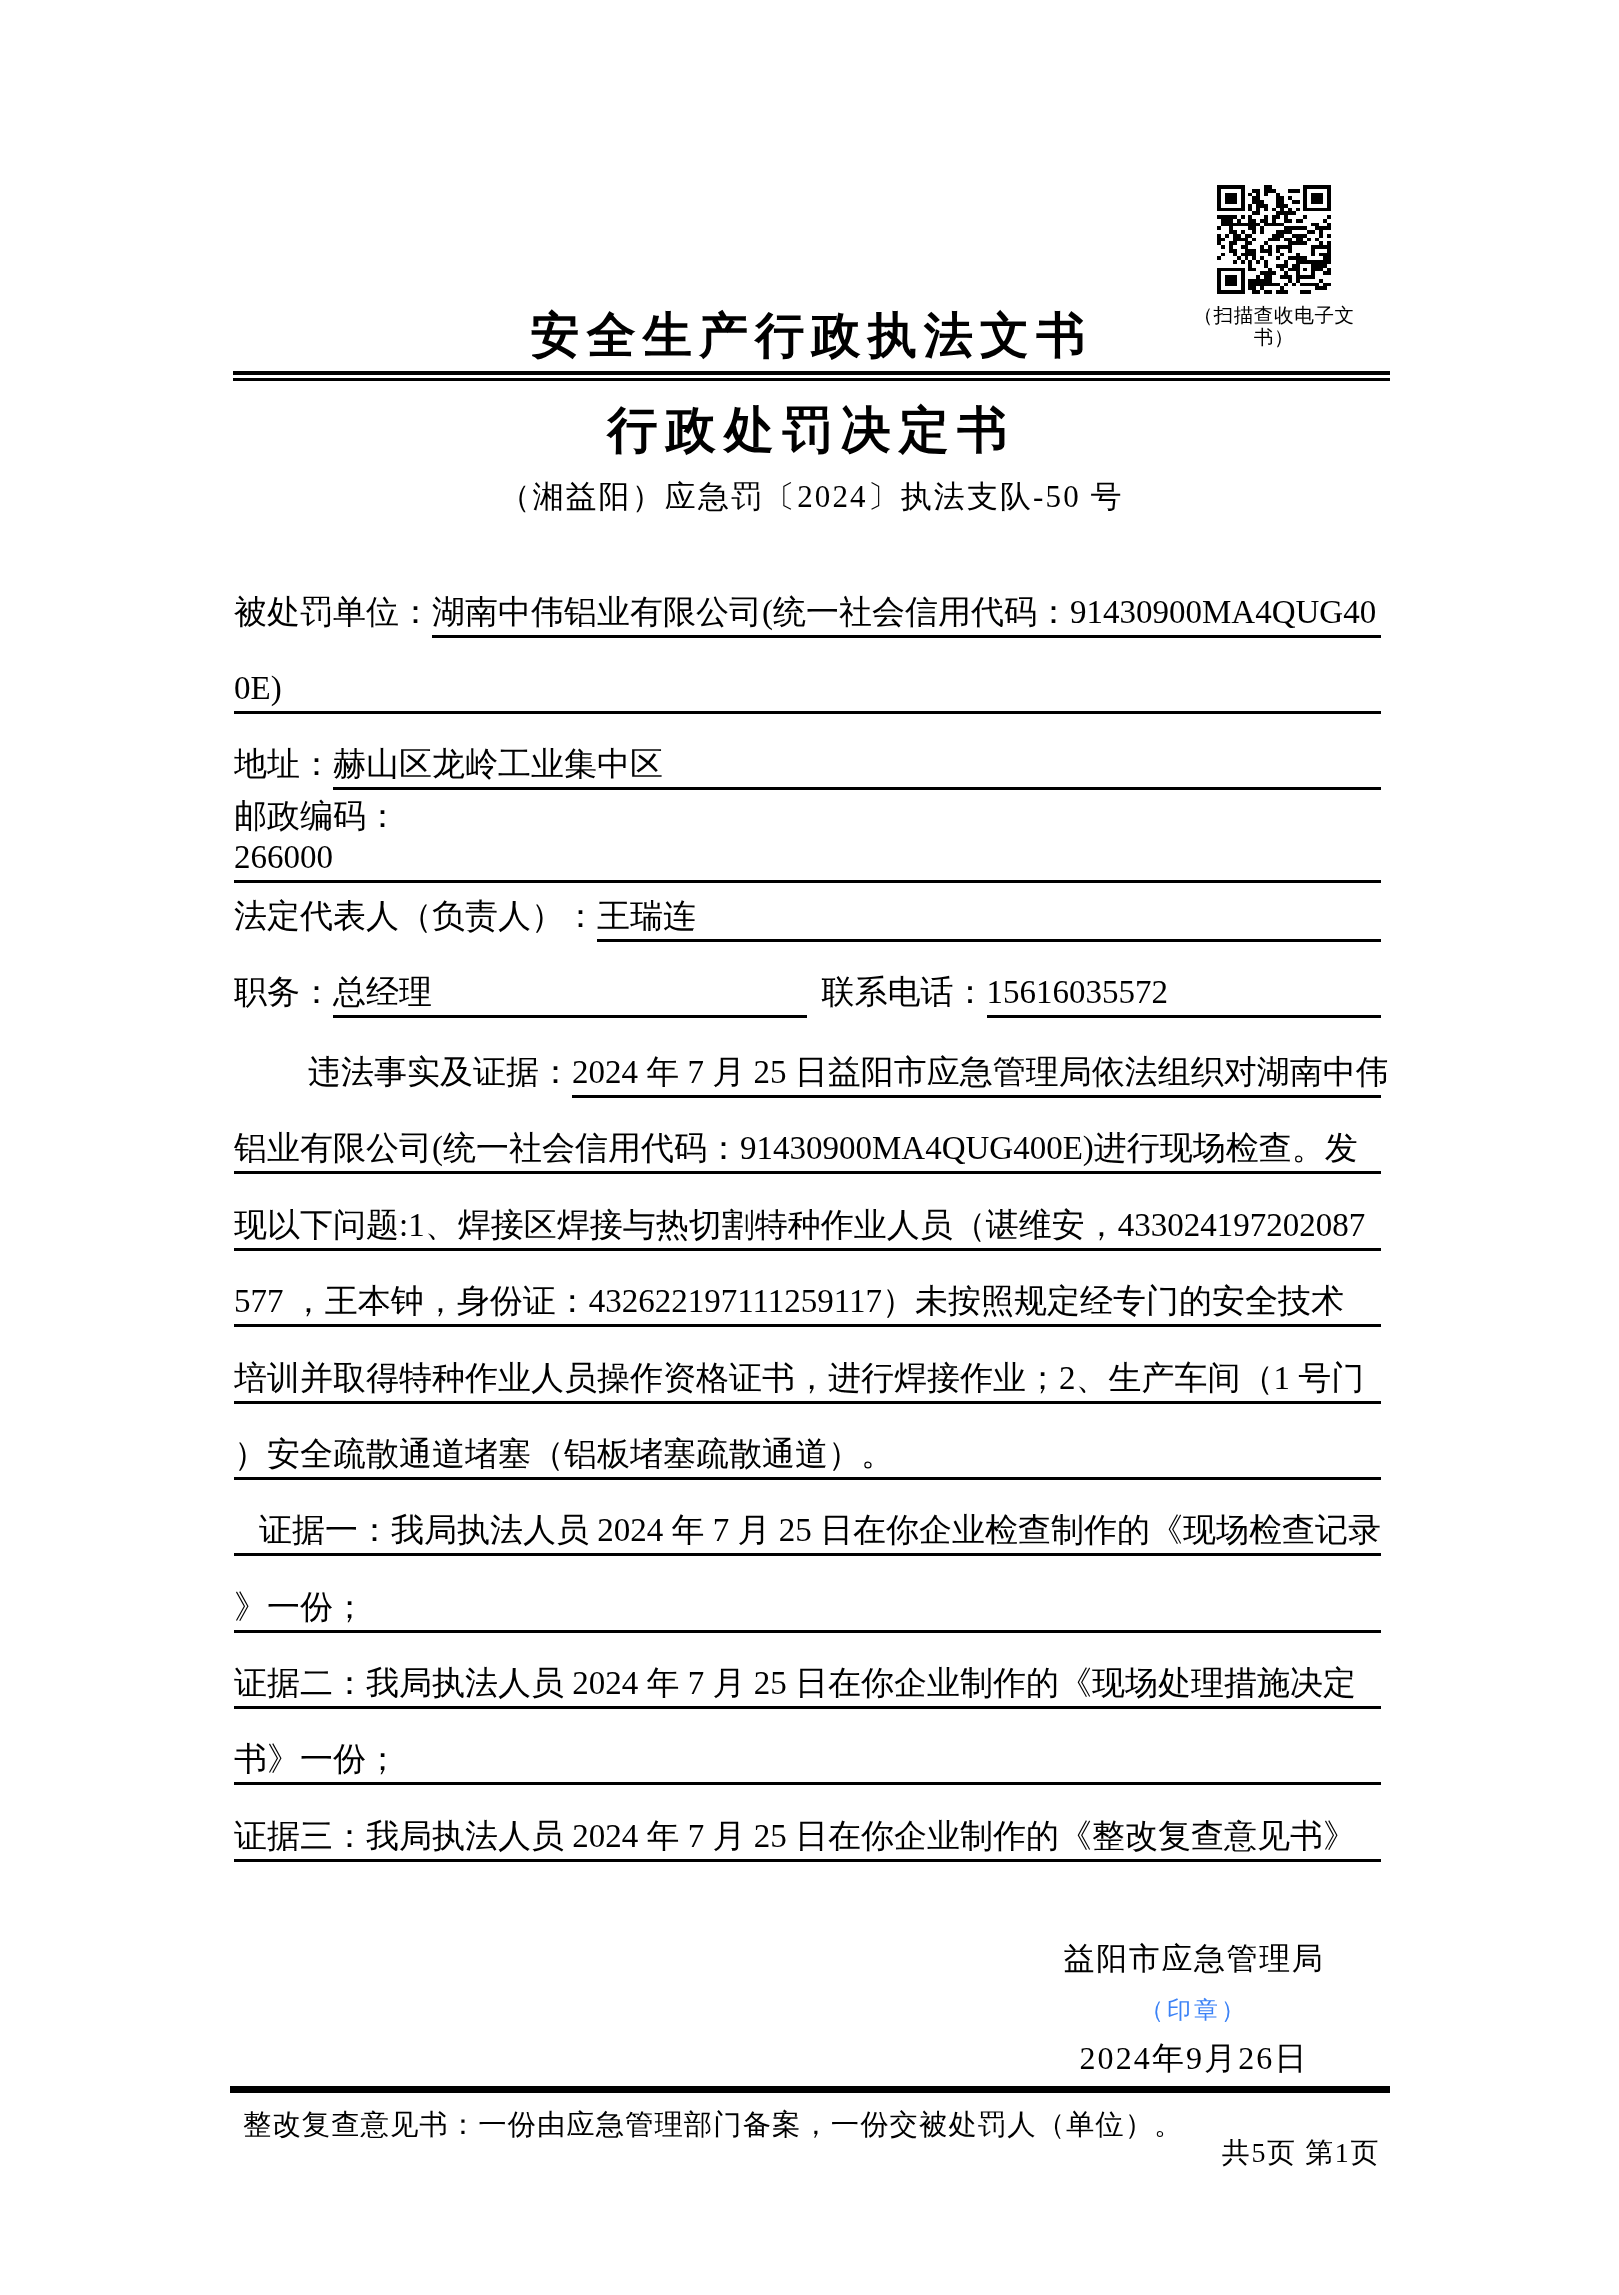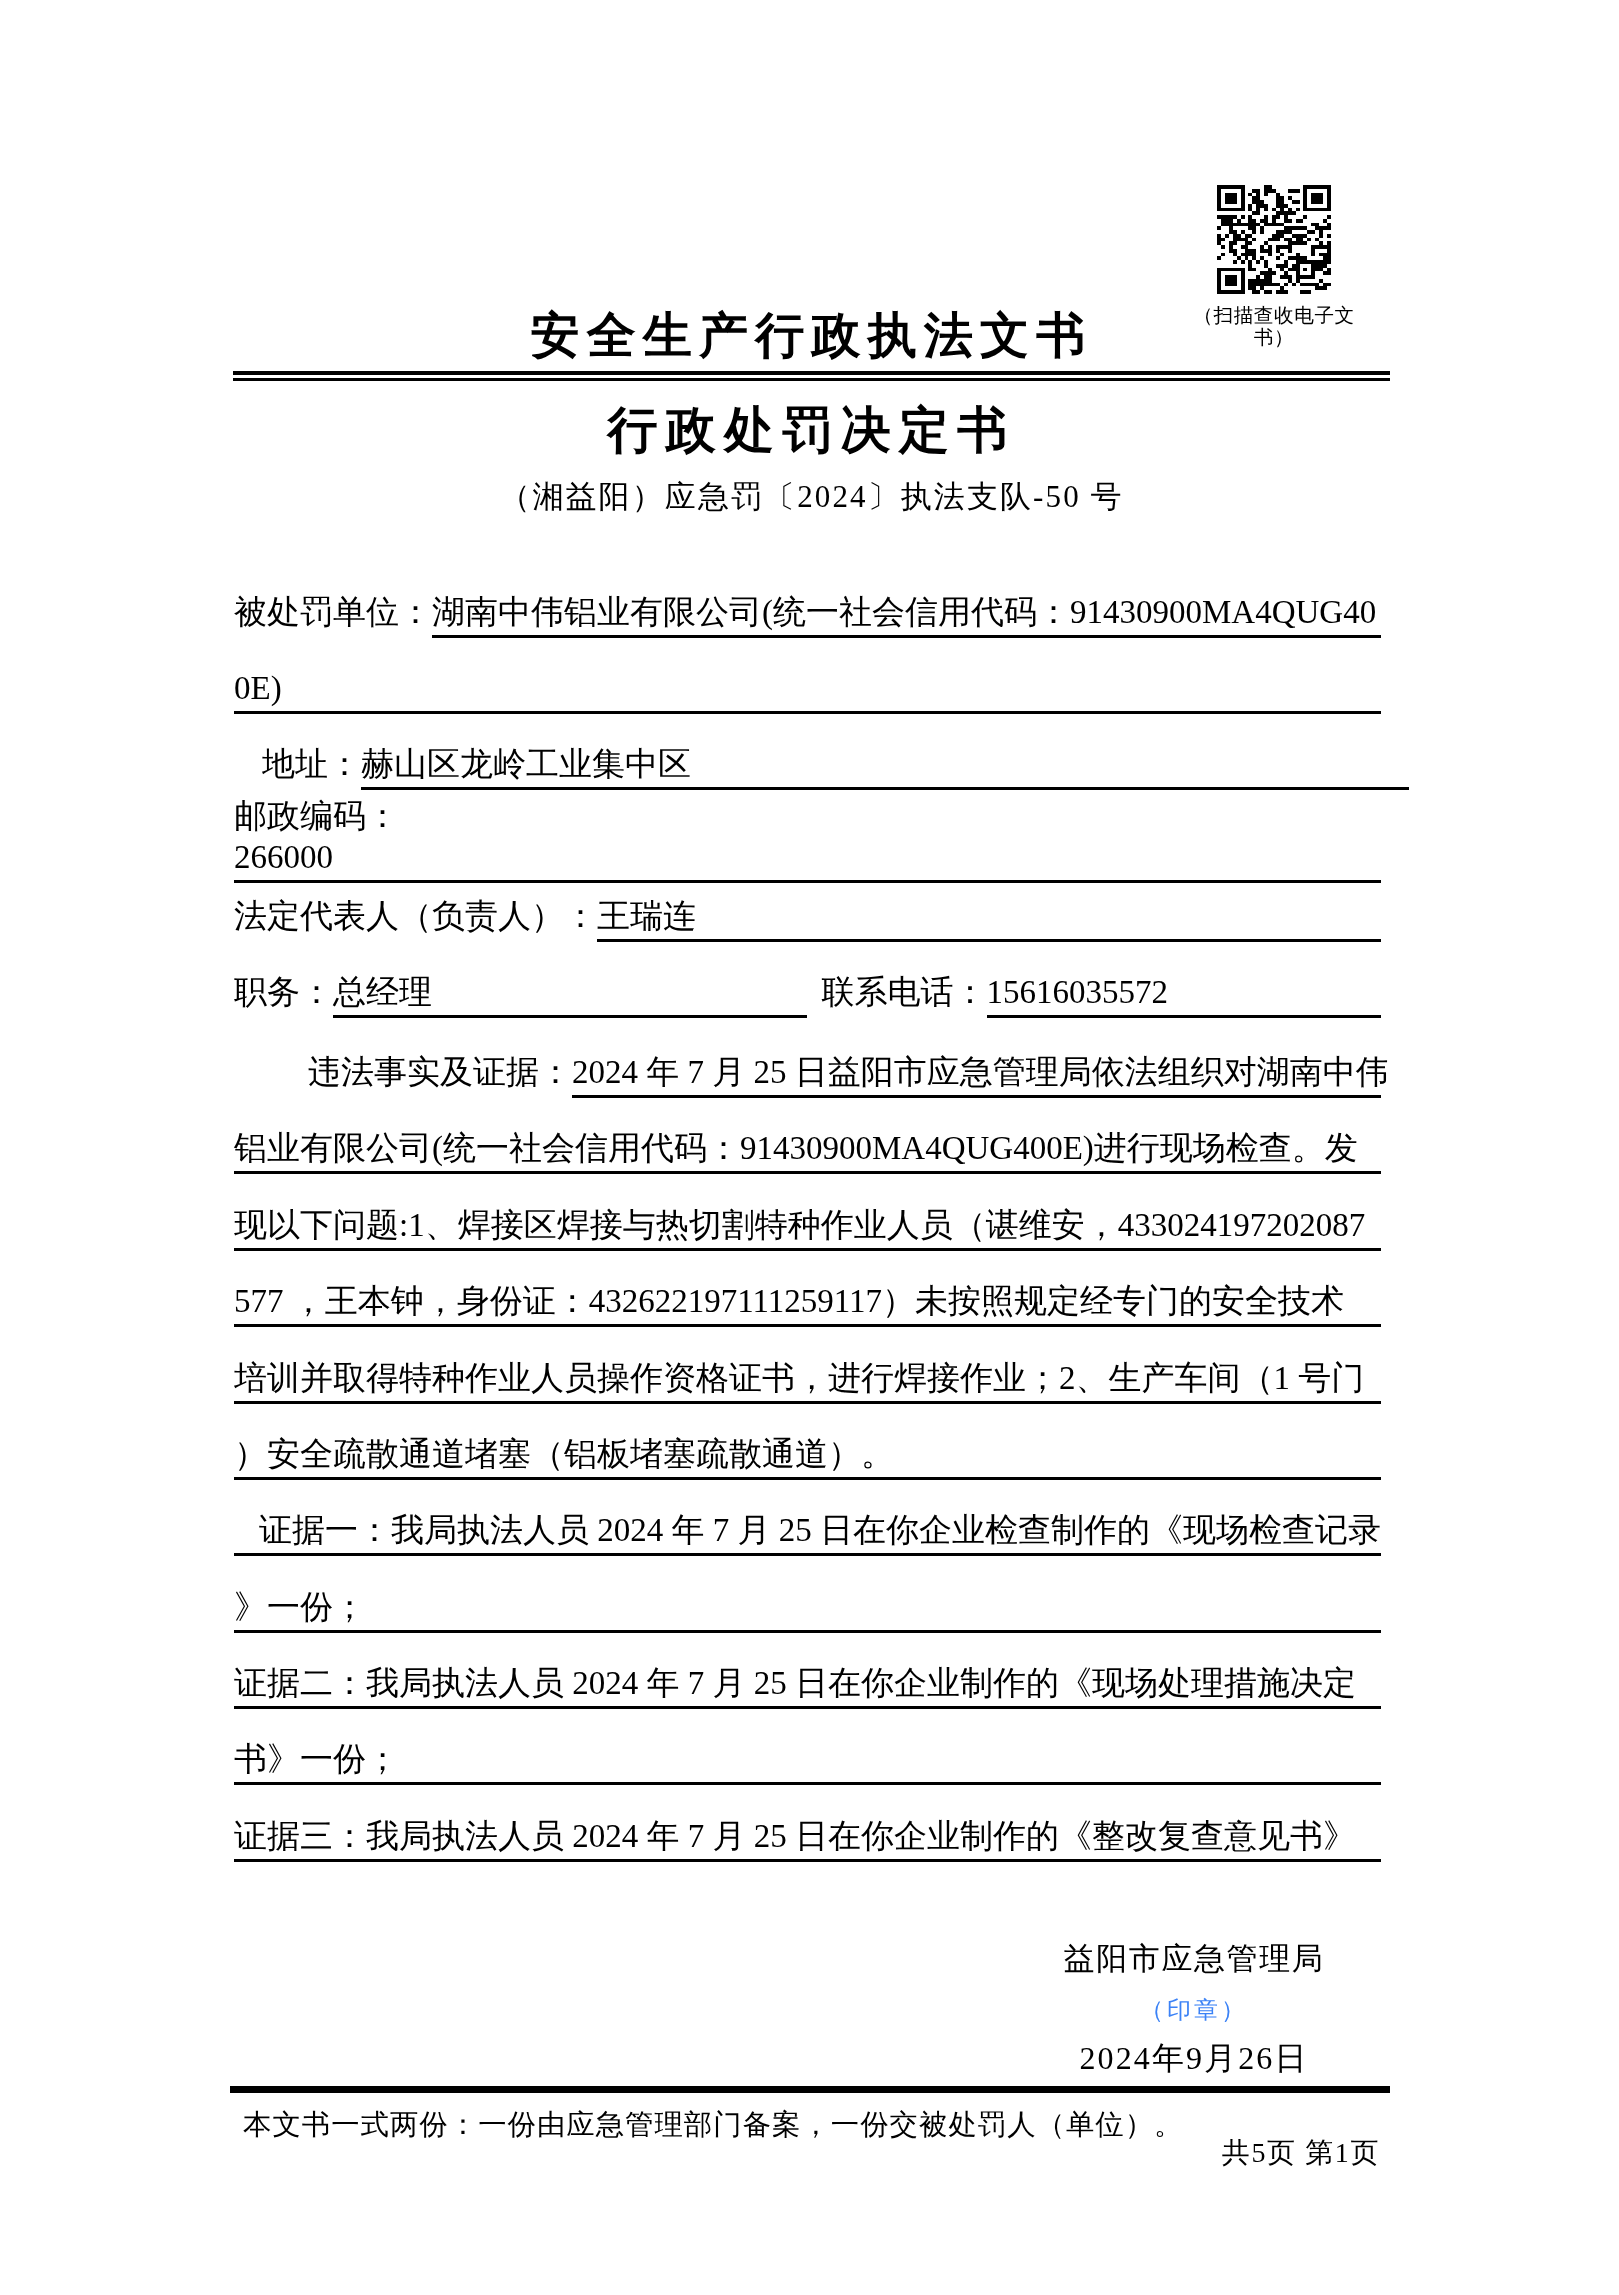--- a/index.html
+++ b/index.html
@@ -27,21 +27,21 @@
     font-size:31px;letter-spacing:2.1px;line-height:1.1;}
   
   .row{position:absolute;left:234px;width:1147px;display:flex;
     font-size:33px;line-height:1.12;white-space:nowrap;align-items:stretch;}
   .row span{display:block;}
   .lbl{flex:none;padding-bottom:4.1px;}
   .u{border-bottom:3.1px solid #000;padding-bottom:4.1px;}
   .fill{flex:1 1 auto;min-width:0;}
   .sp{flex:none;width:74px;}
   .gap{flex:none;width:14.5px;}
-  #row-1{top:594px;} #row-2{top:670px;} #row-3{top:746px;margin-left:28px;}
+  #row-1{top:594px;} #row-2{top:670px;} #row-3{top:746px;}
   #row-4{top:798px;flex-direction:column;} #row-5{top:898px;} #row-6{top:974px;}
   #bl-1{top:1054px;} #bl-2{top:1130px;} #bl-3{top:1207px;} #bl-4{top:1283px;}
   #bl-5{top:1360px;} #bl-6{top:1436px;} #bl-7{top:1512px;text-align:right;} #bl-8{top:1589px;}
   #bl-9{top:1665px;} #bl-10{top:1741px;} #bl-11{top:1818px;}
   #job-value{width:474px;flex:none;}
   
   #authority{left:1008px;top:1938px;width:372px;text-align:center;
     font-size:31px;letter-spacing:1.6px;}
   #seal-note{left:1008px;top:1994px;width:372px;text-align:center;
     font-size:24px;letter-spacing:3.1px;}
@@ -443,17 +443,17 @@
   </div>
   <div id="bl-11" class="row">
     <span class="u fill">证据三：我局执法人员 2024 年 7 月 25 日在你企业制作的《整改复查意见书》</span>
   </div>
 
   <div id="authority" class="abs">益阳市应急管理局</div>
   <div id="seal-note" class="abs" style="color: #3b82f6;">（印章）</div>
   <div id="sign-date" class="abs">2024年9月26日</div>
 
   <div id="footer-rule" class="abs"></div>
-  <div id="footer-note" class="abs">本文书一式两份：一份由应急管理部门备案，一份交被处罚人（单位）。</div>
+  <div id="footer-note" class="abs">整改复查意见书：一份由应急管理部门备案，一份交被处罚人（单位）。</div>
   <div id="pagination" class="abs">共5页  第1页</div>
 
 </div>
 
 
 </body></html>

